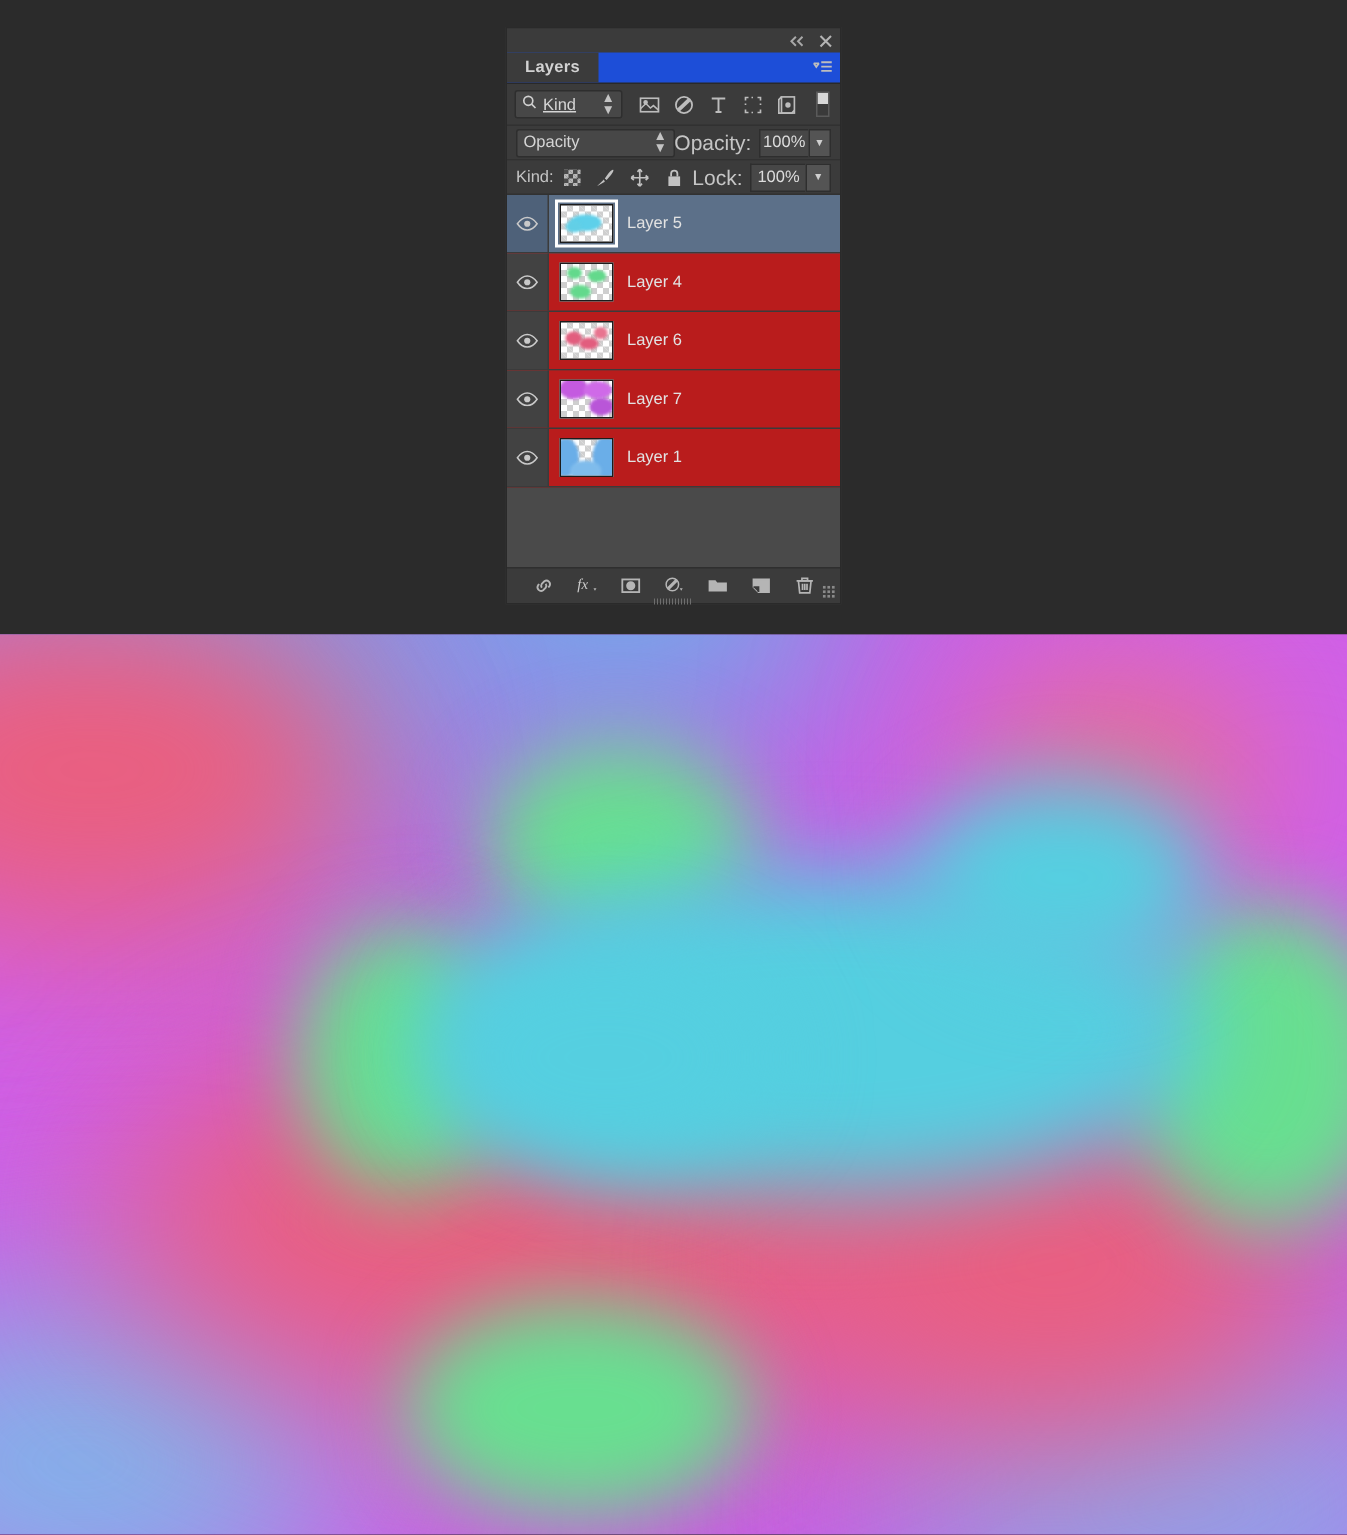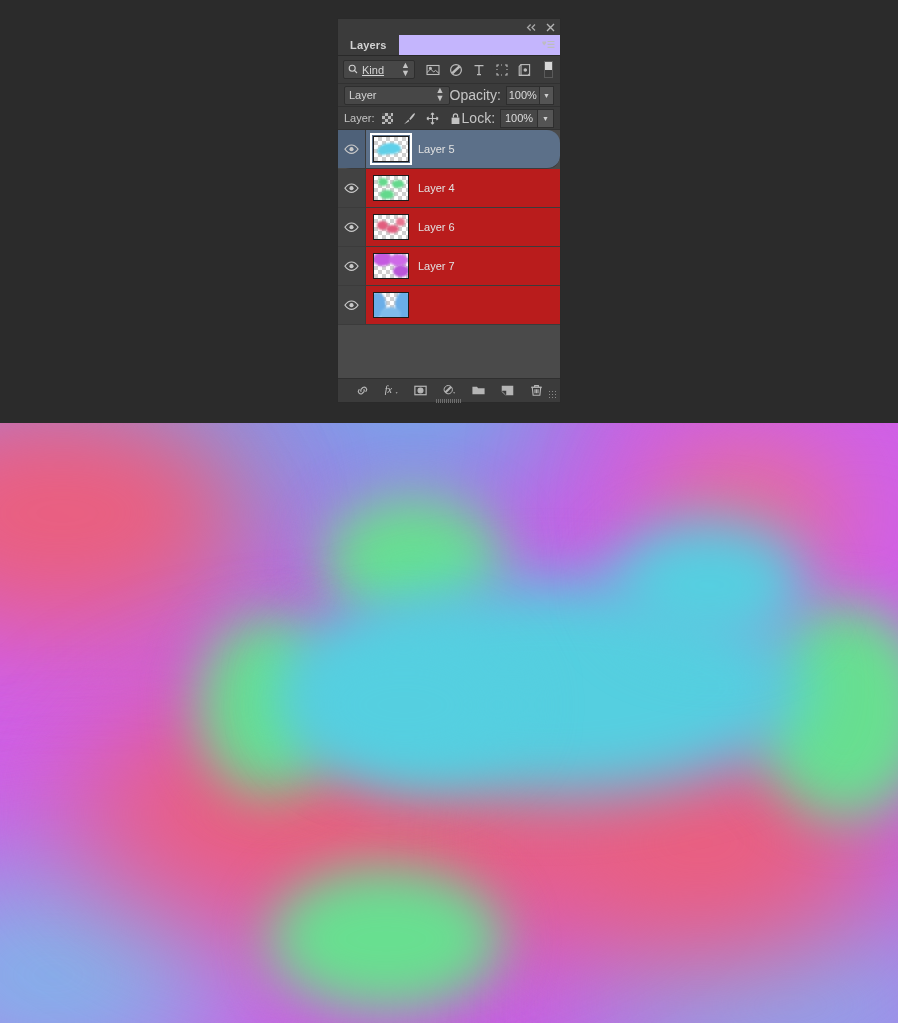--- a/index.html
+++ b/index.html
@@ -31,21 +31,21 @@
   }
   .panel-titlebar {
     height: 16px; background: #3b3b3b;
     display: flex; align-items: center; justify-content: flex-end;
     padding-right: 5px; gap: 9px; flex: none;
   }
   .tb-btn { color: #a0a0a0; font-size: 9px; line-height: 1; cursor: pointer; }
   .tb-btn svg { display: block; }
 
   .tab-row {
-    height: 21px; background: #c4b5fd;
+    height: 21px; background: #1d4ed8;
     display: flex; align-items: stretch; flex: none;
     position: relative; border-bottom: 1px solid #292929;
   }
   .tab {
     background: #3b3b3b; color: #d2d2d2;
     padding: 0 12px; display: flex; align-items: center;
     font-size: 11px; font-weight: bold; letter-spacing: .2px;
   }
   .panel-menu {
     position: absolute; right: 5px; top: 5px;
@@ -113,21 +113,21 @@
     background-color: #4a4a4a;
   }
 
   
   .layer-list { flex: 1; background: #4a4a4a; overflow: hidden; }
   .layer-row {
     height: 39px; display: flex; align-items: stretch;
     border-bottom: 1px solid #3b3b3b;
     background: #b91c1c;
   }
-  .layer-row.selected { background: #5c7089; border-radius: 13px; }
+  .layer-row.selected { background: #5c7089; }
   .eye-cell {
     width: 28px; background: #424242;
     display: flex; align-items: center; justify-content: center;
     border-right: 1px solid #3b3b3b; flex: none;
   }
   .layer-row.selected .eye-cell { background: #4e6179; }
   .eye-ico { width: 15px; height: 11px; color: #c9c9c9; }
   .eye-ico svg { display: block; }
   .thumb-cell {
     width: 50px; display: flex; align-items: center; justify-content: center; flex: none;
@@ -271,30 +271,30 @@
             <path d="M3 1.6 L1.2 3.4 V12.4 H9.8 L11.6 10.6"></path>
             <circle cx="7.3" cy="7" r="1.8" fill="#bcbcbc" stroke="none"></circle>
           </svg>
         </span>
         <span class="toggle-swatch"></span>
       </div>
     </div>
 
     <div class="blend-row">
       <div class="blend-select">
-        <span>Layer</span>
+        <span>Opacity</span>
         <span class="stepper">▲<br>▼</span>
       </div>
       <span class="spin-label">Opacity:</span>
       <div class="numbox">100%</div>
       <div class="numdrop">▼</div>
     </div>
 
     <div class="lock-row">
-      <span class="lock-label">Layer:</span>
+      <span class="lock-label">Kind:</span>
       <div class="lock-icons">
         <span class="checker-ico"></span>
         <span class="l-ico">
           <svg viewBox="0 0 13 13" fill="#c2c2c2" stroke="none">
             <path d="M11.8 1.2 C11 0.8 9.6 2.2 7.6 5 L6.2 7 L7.4 8 L9 6.2 C11.2 3.8 12.4 1.8 11.8 1.2Z"></path>
             <path d="M5.6 7.6 L1 12.2 L6.2 9.2 Z"></path>
           </svg>
         </span>
         <span class="l-ico">
           <svg viewBox="0 0 13 13" fill="none" stroke="#c2c2c2" stroke-width="1.1">
@@ -400,20 +400,21 @@
               </svg>
             </span>
           </div>
           <div class="thumb-cell">
             <div class="thumb">
               <div class="tb-shape" style="left: -18%; top: -6%; width: 54%; height: 110%; background: rgb(106, 174, 232); border-radius: 50%; filter: blur(1.2px);"></div>
               <div class="tb-shape" style="left: 62%; top: -10%; width: 52%; height: 120%; background: rgb(106, 174, 232); border-radius: 50%; filter: blur(1.2px);"></div>
               <div class="tb-shape" style="left: 18%; top: 58%; width: 62%; height: 58%; background: rgb(127, 188, 236); border-radius: 50%; filter: blur(1.2px);"></div>
             </div>
           </div>
+          <div class="layer-name">Layer 1</div>
           <div class="lock-cell"></div>
         </div>
       </div>
 
     <div class="panel-footer">
       <span class="ft-ico">
         <svg viewBox="0 0 16 16" fill="none" stroke="#b5b5b5" stroke-width="1.3">
           <path d="M6.6 9.4 A2.6 2.6 0 0 1 6.6 6.6 L8.4 4.8 A2.6 2.6 0 0 1 12 8.4 L11.2 9.2"></path>
           <path d="M9.4 6.6 A2.6 2.6 0 0 1 9.4 9.4 L7.6 11.2 A2.6 2.6 0 0 1 4 7.6 L4.8 6.8"></path>
         </svg>

